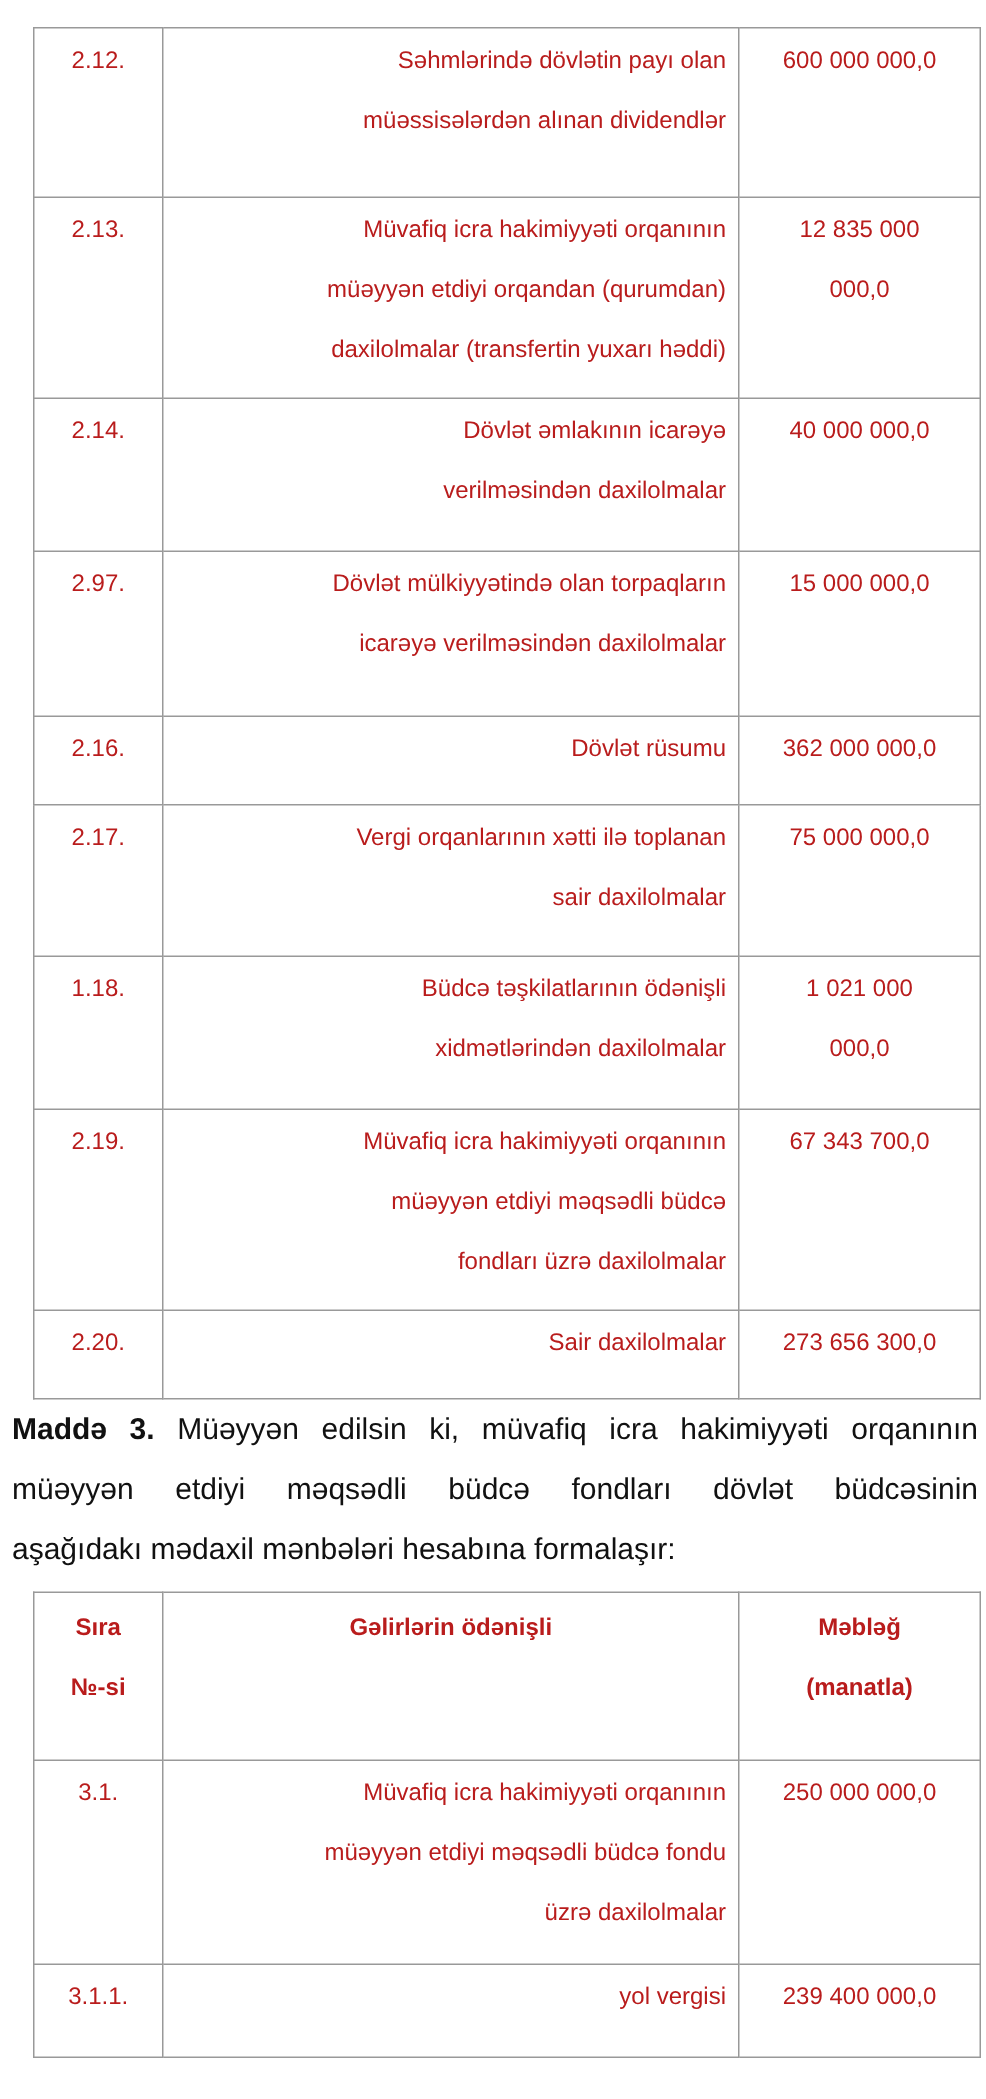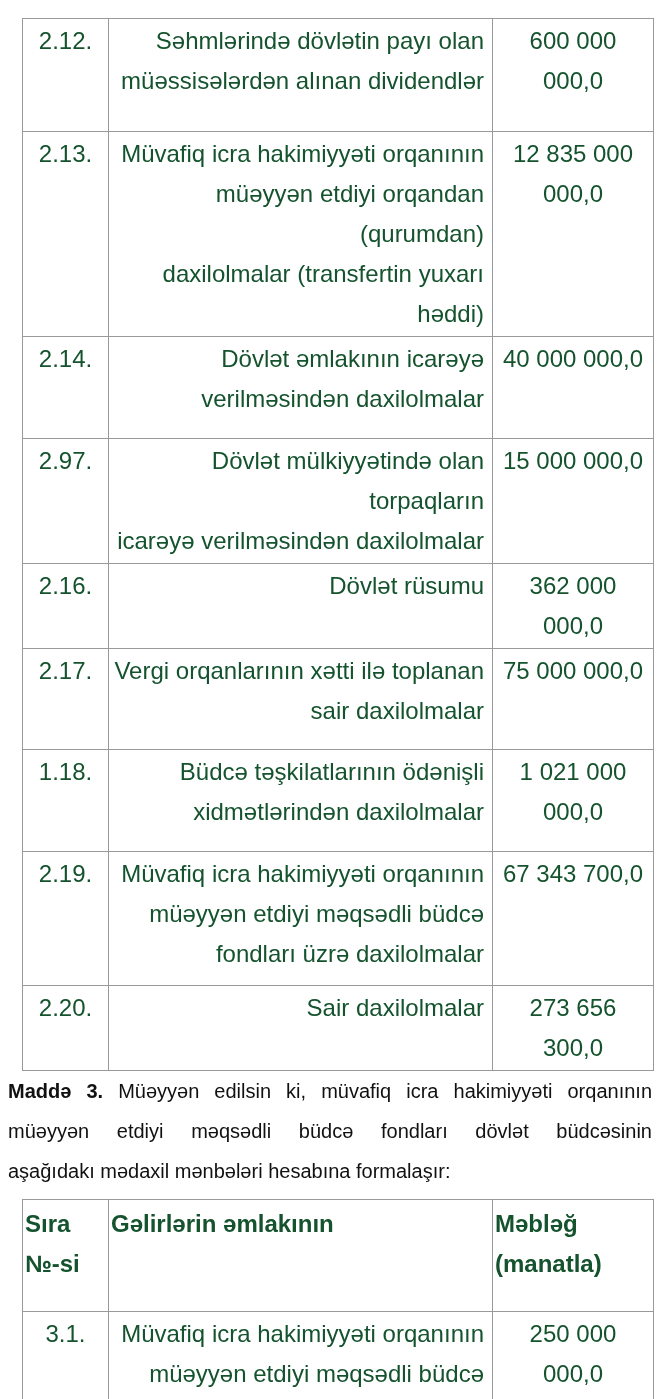--- a/index.html
+++ b/index.html
@@ -22,41 +22,42 @@
     border-collapse: collapse;
     table-layout: fixed;
     margin-left: 22px;
     width: 631px;
   }
   table.budget-table td {
     border: 1px solid #999999;
     vertical-align: top;
     line-height: 40px;
     white-space: pre-line;
-    font-size: 24px;
-    color: #14532d;
+    font-size: 16px;
+    color: #b91c1c;
   }
   td.num {
     text-align: center;
     padding: 2px 2px;
   }
   td.src {
     text-align: right;
     padding: 2px 8px 2px 5px;
   }
   td.amt {
     text-align: center;
     padding: 2px 4px;
   }
   td.v-bottom {
     vertical-align: bottom;
     padding-bottom: 4px;
   }
   td.th {
     font-weight: bold;
+    text-align: center;
     vertical-align: top;
     line-height: 46px;
     padding: 4px 2px;
   }
   .article {
     margin: 0 7px 0 8px;
     width: 644px;
   }
   .para-line {
     display: block;
@@ -154,21 +155,21 @@
   <table class="budget-table t2">
     <colgroup>
       <col style="width:86px">
       <col style="width:384px">
       <col style="width:161px">
     </colgroup>
     <tbody>
       <tr style="height:112px">
         <td class="th">Sıra
 №-si</td>
-        <td class="th">Gəlirlərin əmlakının</td>
+        <td class="th">Gəlirlərin ödənişli</td>
         <td class="th">Məbləğ
 (manatla)</td>
       </tr>
       <tr style="height:136px">
         <td class="num">3.1.</td>
         <td class="src">Müvafiq icra hakimiyyəti orqanının
 müəyyən etdiyi məqsədli büdcə fondu
 üzrə daxilolmalar</td>
         <td class="amt">250 000 000,0</td>
       </tr>

